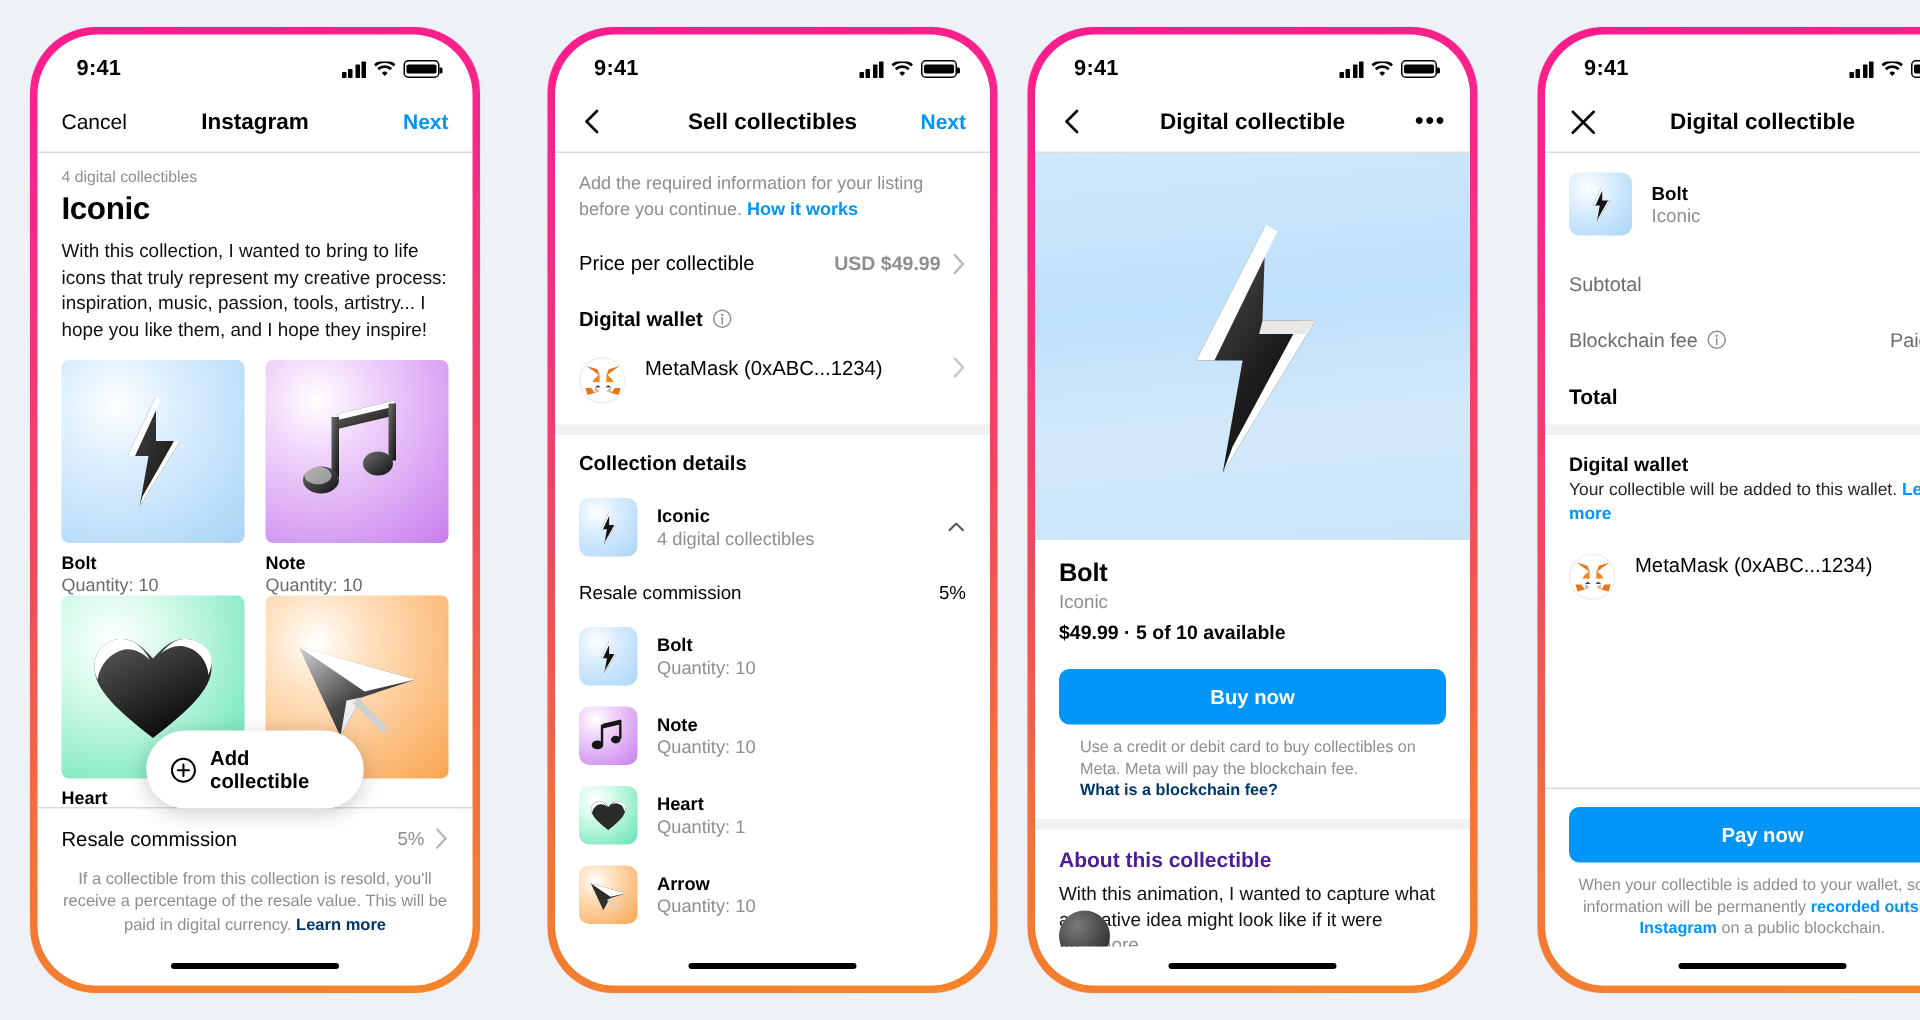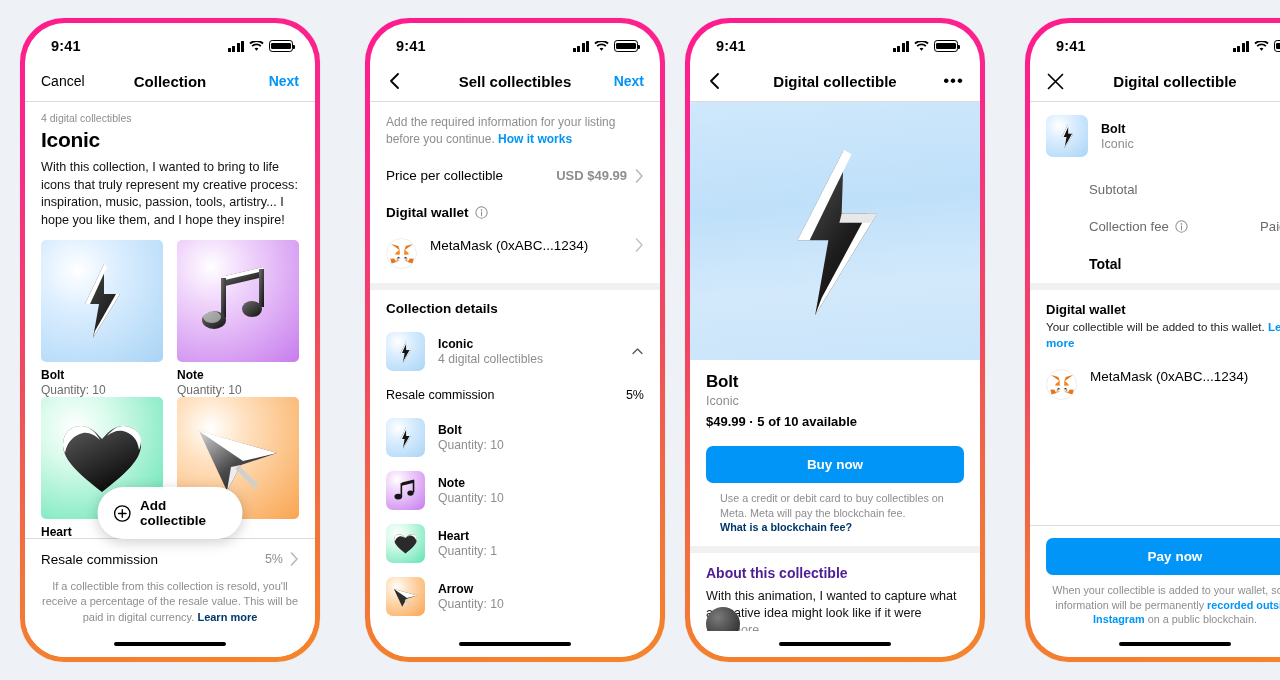--- a/index.html
+++ b/index.html
@@ -188,21 +188,21 @@
           background: radial-gradient(circle at 35% 30%, #7a7a7a, #1c1c1c); }
 
   
   .s4-item { display: flex; align-items: center; gap: 13px; padding: 13px 16px 14px; }
   .s4-item .n { font-size: 12.5px; font-weight: bold; color: #000; }
   .s4-item .c { font-size: 12.5px; color: #8e8e8e; margin-top: 1px; }
   .s4-row {
     display: flex; align-items: center; justify-content: space-between;
     padding: 11px 16px;
   }
-  .s4-row .k { font-size: 13.2px; color: #6b6b6b; display: flex; align-items: center; gap: 6px; margin-left: 43px; }
+  .s4-row .k { font-size: 13.2px; color: #6b6b6b; display: flex; align-items: center; gap: 6px; }
   .s4-row .v { font-size: 13.2px; color: #6b6b6b; }
   .s4-row.total .k, .s4-row.total .v { color: #000; font-weight: bold; font-size: 14px; }
   .s4-wh { font-size: 13px; font-weight: bold; color: #000; padding: 12px 16px 2px; }
   .s4-wsub { font-size: 11.6px; line-height: 15.5px; color: #262626; padding: 0 16px 10px; }
   .s4-pay-note { font-size: 10.8px; line-height: 14.6px; color: #8e8e8e; text-align: center; padding: 8px 22px 4px; }
   .s4-spacer { flex: 1; }
 </style>
 </head>
 <body>
 
@@ -225,21 +225,21 @@
               <path d="M1.5 3.6a9.8 9.8 0 0 1 13 0L15.8 2a11.9 11.9 0 0 0-15.6 0z" fill="#000"></path>
             </svg>
         <span class="batt">
               <b></b>
             </span>
       </span>
     </div>
 
     <div class="navbar">
       <span class="nav-left">Cancel</span>
-      <span class="nav-title">Collection</span>
+      <span class="nav-title">Instagram</span>
       <span class="nav-right blue">Next</span>
     </div>
     <div class="divider"></div>
 
     <div class="body">
       <div class="s1-pad">
         <div class="meta-sub">4 digital collectibles</div>
         <div class="big-title">Iconic</div>
         <div class="desc">With this collection, I wanted to bring to life icons that truly represent my creative process: inspiration, music, passion, tools, artistry... I hope you like them, and I hope they inspire!</div>
       </div>
@@ -634,21 +634,21 @@
           <div class="c">Iconic</div>
         </div>
       </div>
 
       <div class="s4-row">
         <span class="k">Subtotal</span>
 
       </div>
       <div class="s4-row">
         <span class="k">
-          <span>Collection fee</span>
+          <span>Blockchain fee</span>
           <svg class="info-i" viewBox="0 0 14 14">
                 <circle cx="7" cy="7" r="6.1" fill="none" stroke="#8e8e8e" stroke-width="1.1"></circle>
                 <circle cx="7" cy="4.2" r=".85" fill="#8e8e8e"></circle>
                 <path d="M7 6.3v4.2" stroke="#8e8e8e" stroke-width="1.1" stroke-linecap="round"></path>
               </svg>
         </span>
         <span class="v">Paid by</span>
       </div>
       <div class="s4-row total">
         <span class="k">Total</span>

